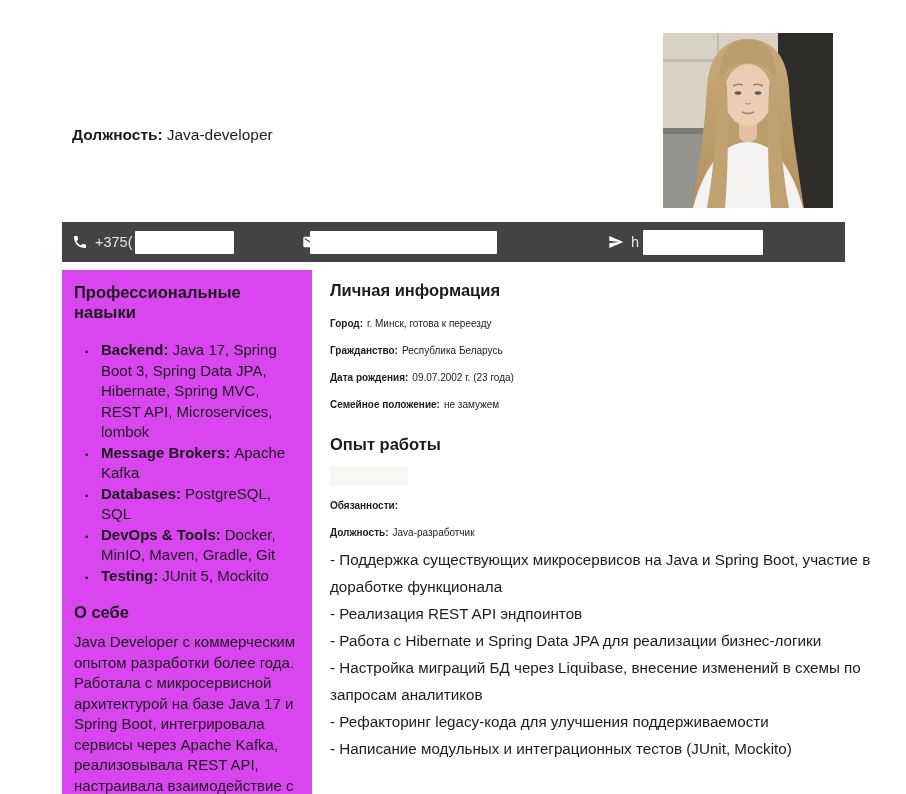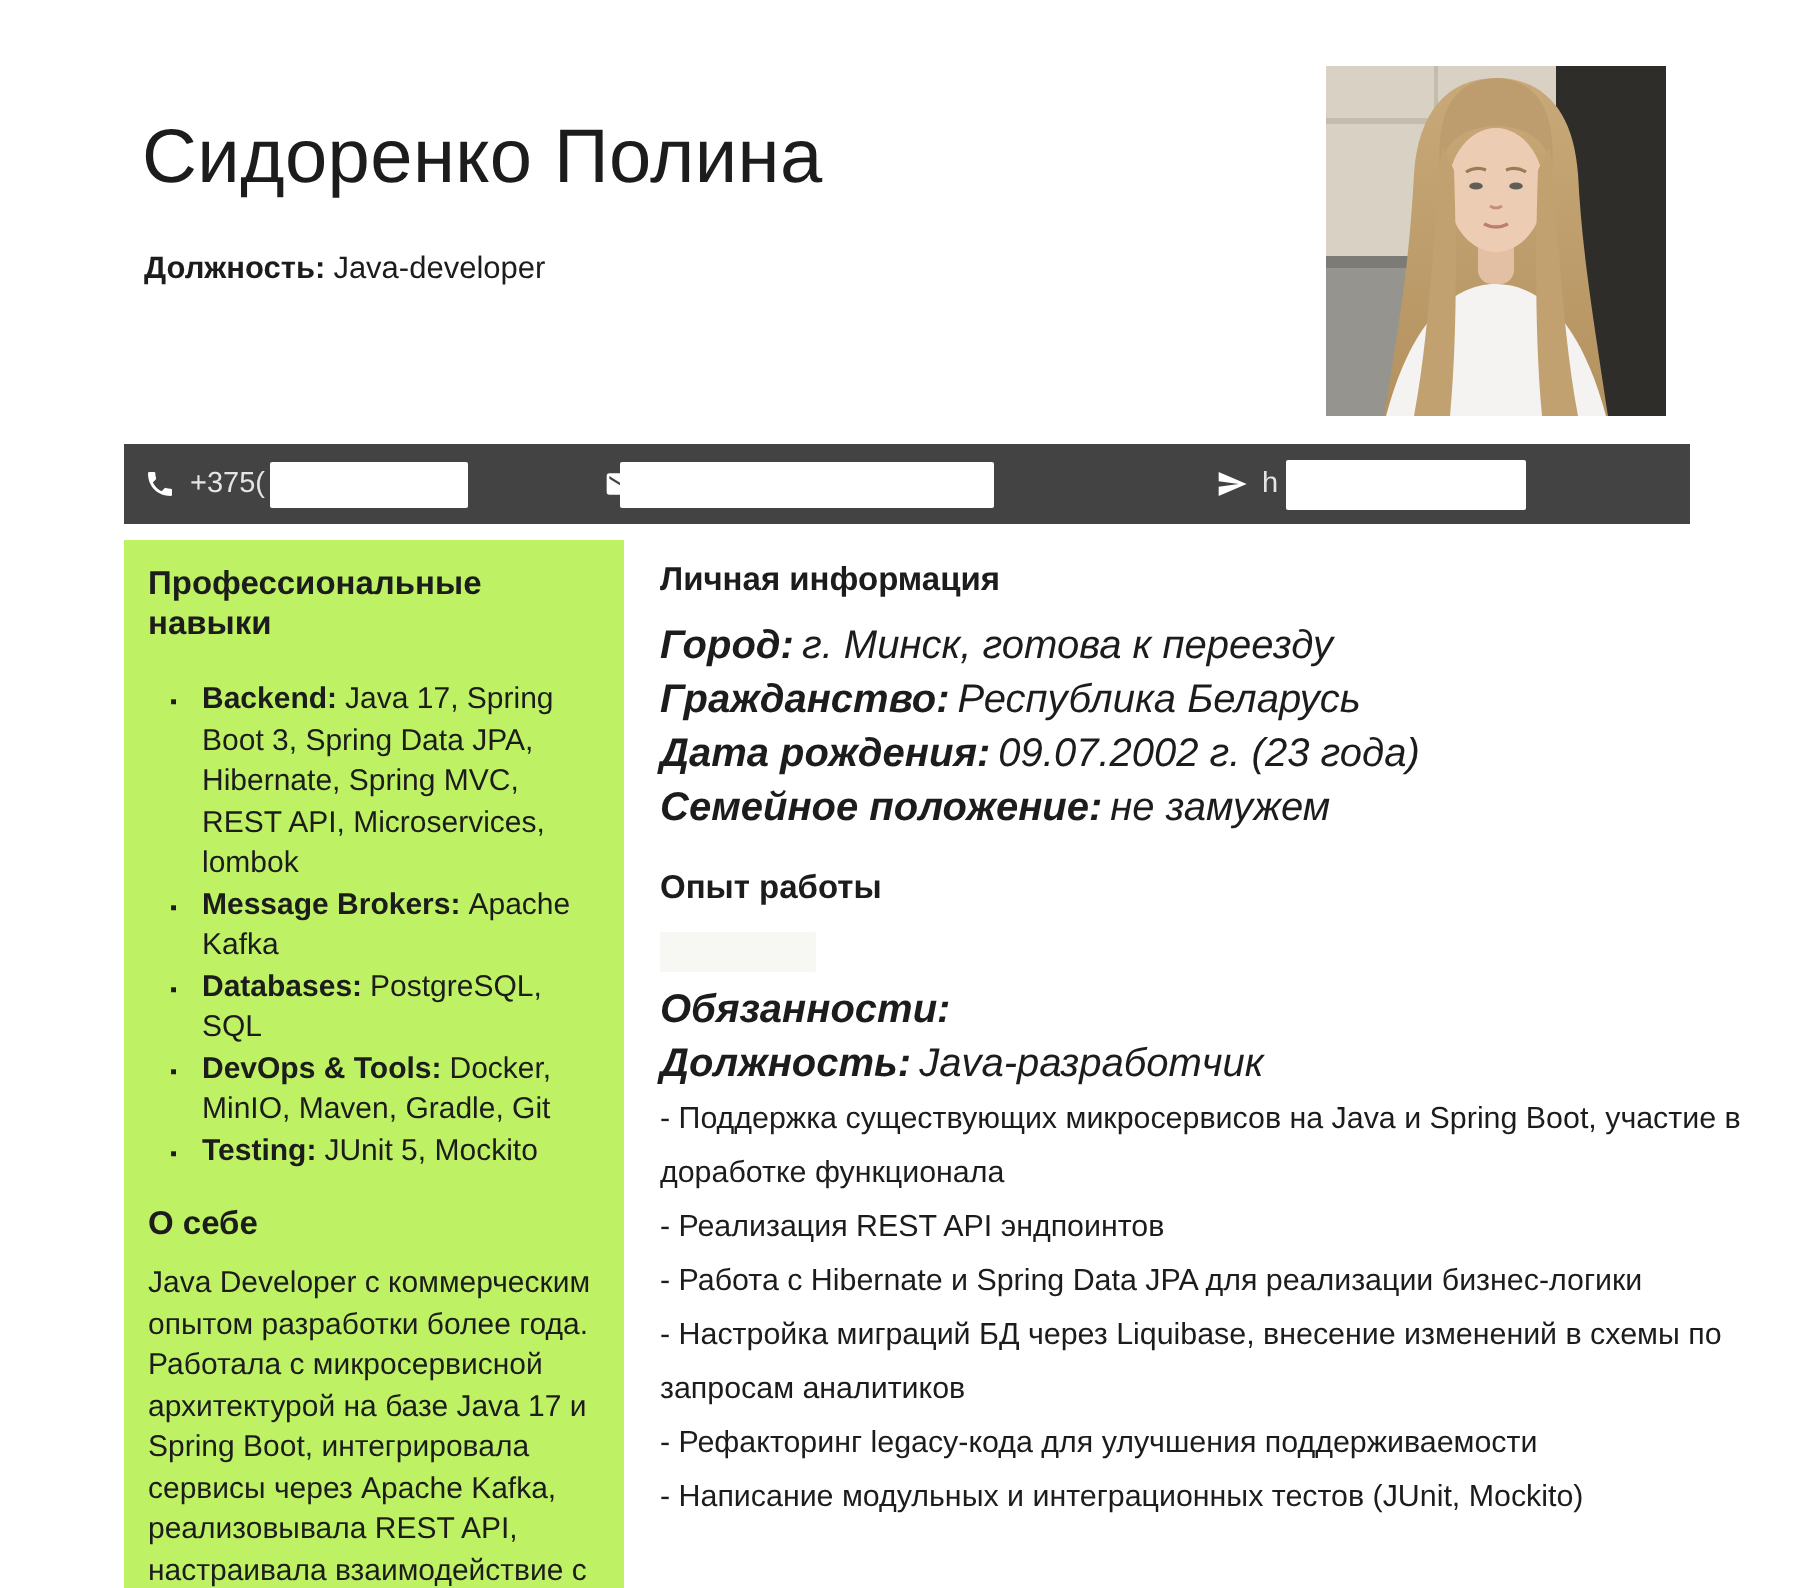--- a/index.html
+++ b/index.html
@@ -20,43 +20,42 @@
           color:#e5e5e5;font-size:14.5px;}
   .cg-phone{left:10px}.cg-mail{left:240px}.cg-tg{left:546px}
   .cicon{width:16px;height:16px;display:block;position:relative;z-index:1;flex:none;}
   .ctext{margin-left:7px;white-space:pre;}
   .redact{background:#fff;border-radius:1px;position:relative;z-index:2;flex:none;}
   .phone-redact{width:99px;height:23px;margin-left:2px;}
   .mail-redact{width:187px;height:23px;margin-left:-8px;}
   .tg-redact{width:120px;height:25px;margin-left:4px;}
   
   .left-panel{position:absolute;left:62px;top:270px;width:250px;height:524px;
-              background:#bef264;box-sizing:border-box;padding:12px 10px 0 12px;overflow:hidden;}
+              background:#d946ef;box-sizing:border-box;padding:12px 10px 0 12px;overflow:hidden;}
   .panel-title{font-size:16.5px;font-weight:bold;margin:0;line-height:20px;}
   .skills-list{list-style:none;margin:18px 0 0 0;padding:0;font-size:15px;line-height:20.5px;}
   .skills-list li{position:relative;padding:0 12px 0 27px;}
   .skills-list li::before{content:"▪";position:absolute;left:11px;top:2px;font-size:10px;color:#1c1c1c;}
   .about-title{margin-top:16px;}
   .about-text{margin:10px 0 0 0;font-size:15px;line-height:20.5px;}
   
   .right-col{position:absolute;left:330px;top:270px;width:556px;box-sizing:border-box;padding-top:10px;}
   .section-title{font-size:16.5px;font-weight:bold;margin:0;line-height:20px;}
   .info-group{margin-top:10px;}
-  .info-line{font-size:20px;line-height:27px;font-style:italic;}
+  .info-line{font-size:10px;line-height:27px;}
   .exp-title{margin-top:16px;}
   .company-redaction{width:78px;height:20px;background:#f7f7f4;margin-top:12px;border-radius:1px;}
   .exp-lines{margin-top:6px;}
   .duty{font-size:15.2px;line-height:27px;}
 </style>
 </head>
 <body>
 
 <div class="page">
 
-  <h1 class="name">Сидоренко Полина</h1>
 
   <div class="head-fields">
     <div>
       <span class="lbl">Должность:</span><span>Java-developer</span>
     </div>
   </div>
 
   <svg class="photo" viewBox="0 0 170 175" xmlns="http://www.w3.org/2000/svg" aria-hidden="true">
     <defs>
       <linearGradient id="hairg" x1="0" y1="0" x2="0" y2="1">

